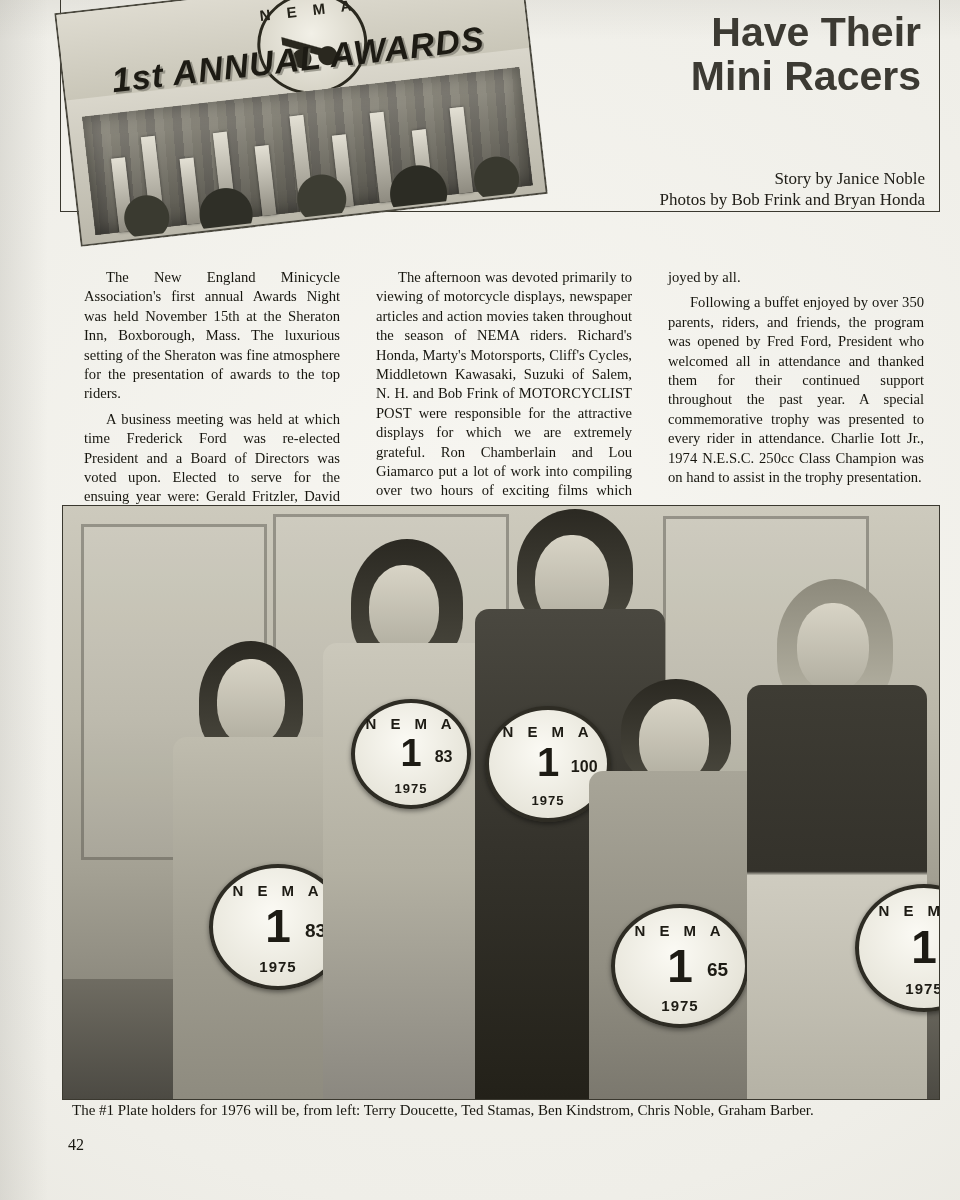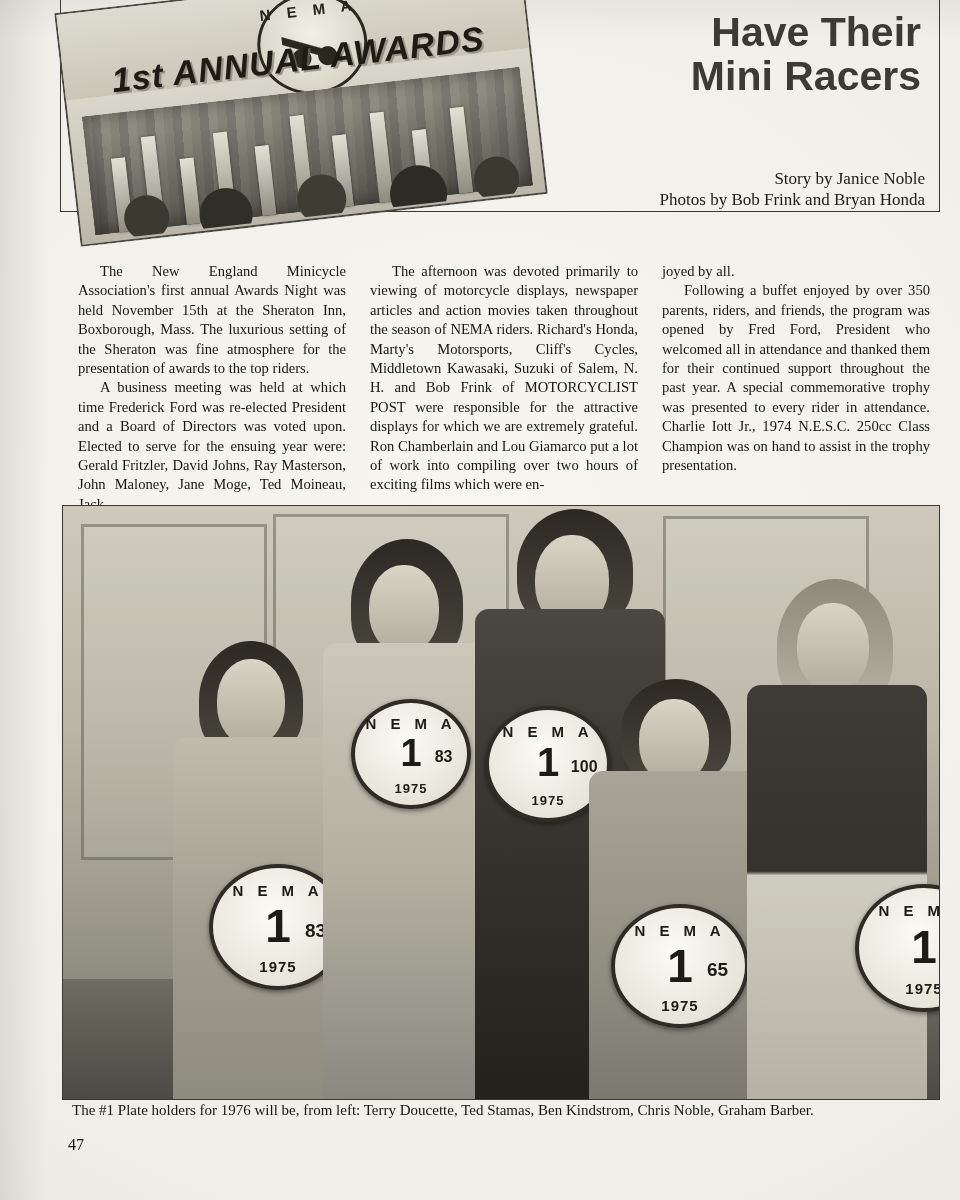--- a/index.html
+++ b/index.html
@@ -173,21 +173,21 @@
     gap: 24px;
   }
   .col {
     width: 268px;
     font-size: 14.6px;
     line-height: 1.33;
     text-align: justify;
     color: #17160f;
     hyphens: auto;
   }
-  .col p { margin: 0; }
+  .col p { margin: 6px; }
   .col p.indent { text-indent: 22px; }
 
   
   .photo-frame {
     position: absolute;
     left: 62px;
     top: 505px;
     width: 878px;
     height: 595px;
     border: 1px solid #3a382f;
@@ -412,15 +412,15 @@
     </div>
     <div class="plate" style="left:792px; top:378px; width:130px; height:120px;">
       <span class="pl-nema">N E M A</span>
       <span class="pl-num">1</span>
 
       <span class="pl-year">1975</span>
     </div>
   </div>
 
   <div class="caption">The #1 Plate holders for 1976 will be, from left: Terry Doucette, Ted Stamas, Ben Kindstrom, Chris Noble, Graham Barber.</div>
-  <div class="folio">47</div>
+  <div class="folio">42</div>
 
 </div>
 
 </body></html>

